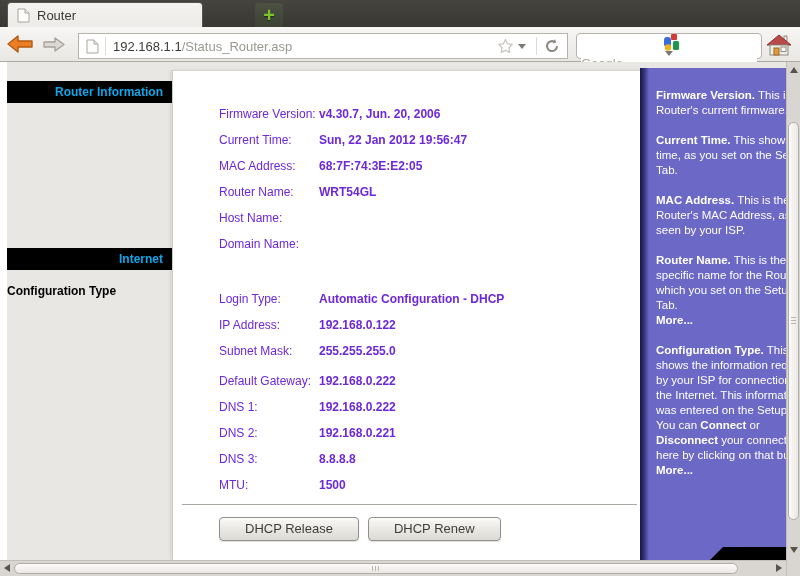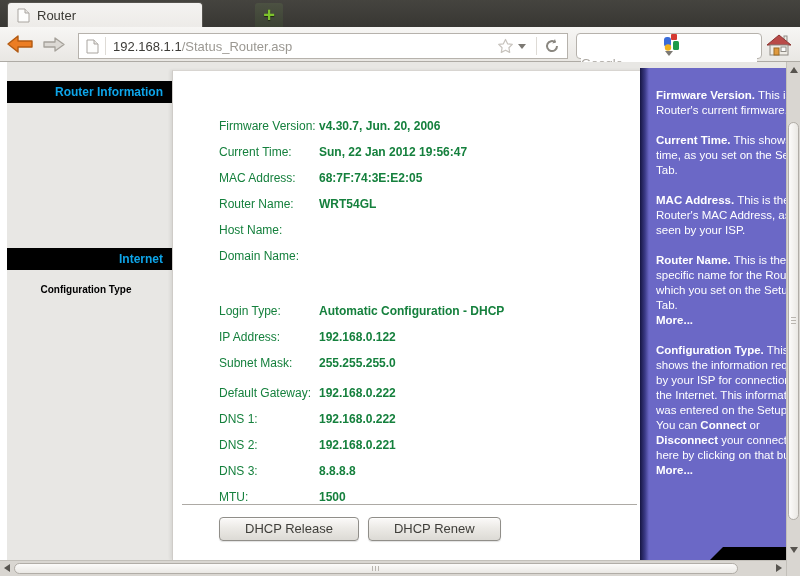--- a/index.html
+++ b/index.html
@@ -35,29 +35,29 @@
   .homebtn { position:absolute; left:766px; top:7px; background:none; border:none; cursor:pointer; }
 
   
   .viewport { position:absolute; left:0; top:62px; width:800px; height:498px; background:#fff; overflow:hidden; }
   .page-gray { position:absolute; left:7px; top:0; width:779px; height:498px; background:#e8e7e4; }
 
   .bar-black { position:absolute; left:7px; width:165px; height:22px; background:var(--section_bar,#000);
                color:#0ea5e9; font-size:12px; font-weight:bold; line-height:22px; text-align:right; padding-right:9px; }
   .bar-ri { top:19px; }
   .bar-internet { top:186px; }
-  .config-label { position:absolute; left:7px; top:222px; width:158px; text-align:center;
-                  font-size:10px; font-weight:bold; color:#000; }
+  .config-label { position:absolute; left:7px; top:222px; width:158px; text-align:left;
+                  font-size:12px; font-weight:bold; color:#000; }
 
   .panel-white { position:absolute; left:172px; top:8px; width:473px; height:490px; background:#fff;
                  border-left:1px solid #cfccc8; border-top:1px solid #d8d5d1; box-shadow:-2px 0 3px rgba(0,0,0,.07); }
   .rows { position:absolute; left:46px; right:6px; }
   .rows-a { top:36px; }
   .rows-b { top:221px; }
-  .row { display:flex; height:26px; align-items:flex-end; font-size:12px; color:#15803d; }
+  .row { display:flex; height:26px; align-items:flex-start; font-size:12px; color:#6d28d9; }
   .row .lbl { width:100px; flex:none; }
   .row .val { font-weight:bold; }
   .rows-b .row:nth-child(4) { margin-top:4px; }
   .hsep { position:absolute; left:9px; right:8px; top:433px; height:1px; background:#adaaa5; }
   .btnrow { position:absolute; left:46px; top:446px; display:flex; gap:9px; }
   .gtkbtn { font-family:"Liberation Sans",sans-serif; font-size:13px; color:#3f3e3a; padding:3px 25px 4px;
             background:linear-gradient(#fbfaf9, #eceae6 45%, #dcdad5); border:1px solid #908e89; border-radius:4px;
             box-shadow:inset 0 1px 0 rgba(255,255,255,.7), 0 1px 1px rgba(0,0,0,.12); cursor:pointer; }
 
   .panel-purple { position:absolute; left:640px; top:6px; width:146px; height:492px;

